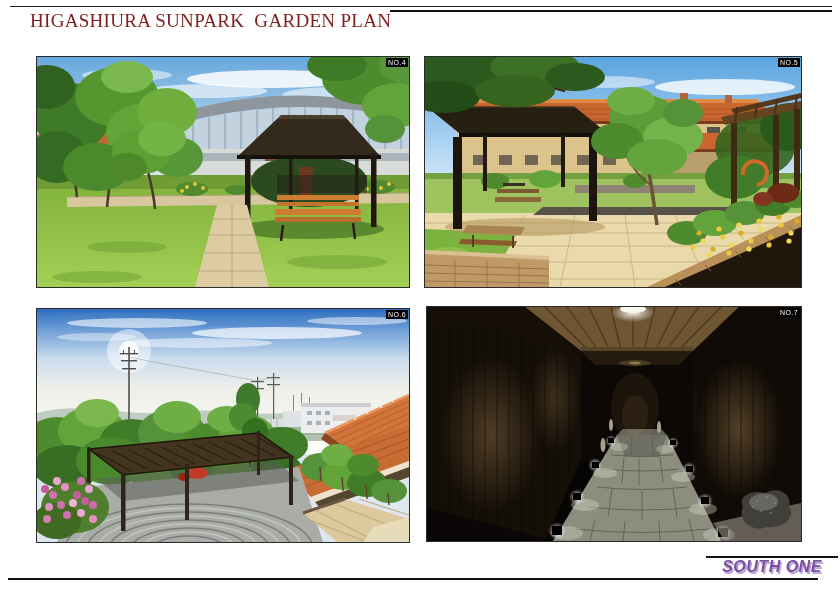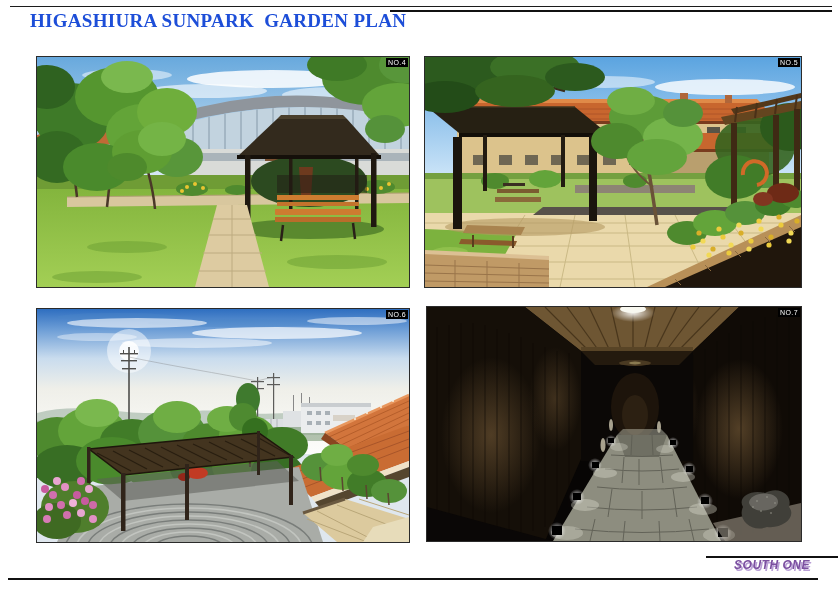--- a/index.html
+++ b/index.html
@@ -3,37 +3,37 @@
 <meta charset="utf-8">
 <style>
   html,body{margin:0;padding:0;background:#888;}
   .page{position:relative;width:840px;height:596px;background:#ffffff;overflow:hidden;
         font-family:"Liberation Serif",serif;}
   
   .rule-top{position:absolute;left:10px;top:6px;width:822px;height:1px;background:#1c1c1c;}
   .rule-header-right{position:absolute;left:390px;top:10px;width:442px;height:2px;background:#111;}
   .page-title{position:absolute;left:8px;top:10px;width:360px;padding:0 0 3px 22px;
 mar   border-bottom:2px solid #111;
-    font-weight:bold;font-size:19px;letter-spacing:.3px;color:#1d4ed8;white-space:pre;}
+    font-weight:normal;font-size:19px;letter-spacing:.3px;color:#7f1d1d;white-space:pre;}
   
   .fig{position:absolute;border:1px solid #2b2b2b;overflow:hidden;background:#dfe7ee;}
   .fig svg{display:block;width:100%;height:100%;}
   #fig-no4{left:36px;top:56px;width:372px;height:230px;}
   #fig-no5{left:424px;top:56px;width:376px;height:230px;}
   #fig-no6{left:36px;top:308px;width:372px;height:233px;}
   #fig-no7{left:426px;top:306px;width:374px;height:234px;}
   .badge{position:absolute;top:1px;right:1px;background:#000;color:#fff;
     font-family:"Liberation Sans",sans-serif;font-size:7px;line-height:9px;
     padding:0 2px;letter-spacing:.4px;}
   
   .rule-bottom{position:absolute;left:8px;top:578px;width:810px;height:2px;background:#111;}
   .logo-rule{position:absolute;left:706px;top:556px;width:132px;height:2px;background:#111;}
   .south-one-logo{position:absolute;left:704px;top:558px;width:136px;text-align:center;
     font-family:"Liberation Sans",sans-serif;font-style:italic;font-weight:bold;
-    font-size:12px;letter-spacing:.5px;color:#7b4fa0;
+    font-size:16px;letter-spacing:.5px;color:#7b4fa0;
     text-shadow:1.5px 1.5px 0 #b9a0d6;}
 </style>
 </head>
 <body>
 
 <div class="page">
 
   <div class="rule-top"></div>
   <div class="rule-header-right"></div>
   <div class="page-title">HIGASHIURA SUNPARK  GARDEN PLAN</div>

